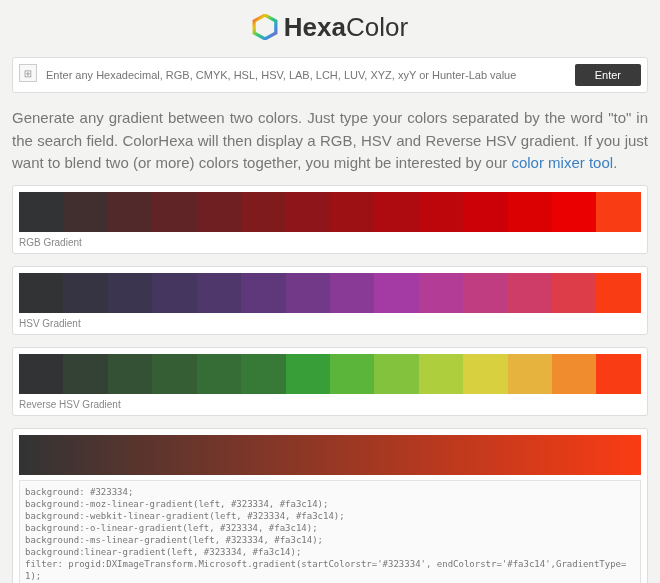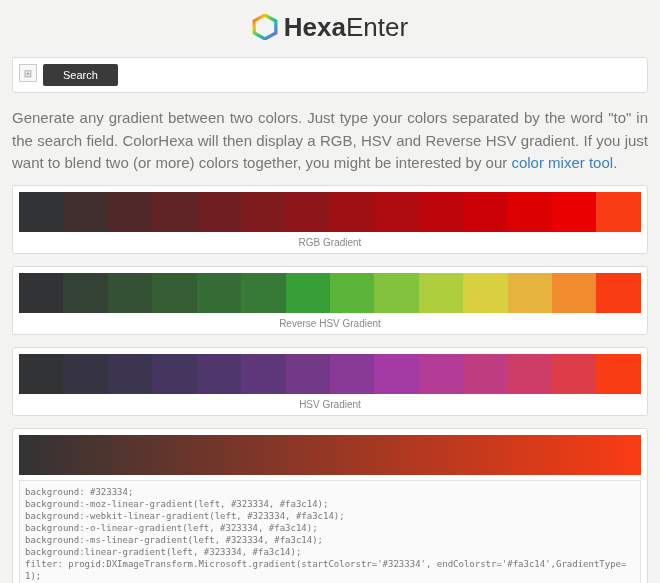--- a/index.html
+++ b/index.html
@@ -12,21 +12,21 @@
 .subtitle{font-size:11px;color:#777}
 .search-wrap{background:#fff;border:1px solid #ddd;border-radius:3px;padding:6px;display:flex;gap:6px;margin:0 12px 14px}
 .search-icon{width:18px;height:18px;border:1px solid #ccc;background:#f8f8f8;display:flex;align-items:center;justify-content:center;font-size:10px;color:#999}
 .search-input{flex:1;border:none;outline:none;font-size:11px;color:#666;padding:3px}
 .search-btn{background:#3a3a3a;color:#fff;border:none;padding:5px 20px;font-size:11px;border-radius:2px;cursor:pointer}
 .intro{margin:0 12px 10px;font-size:15px;color:#777;line-height:1.5;text-align:justify}
 .intro a{color:#3b7fc4;text-decoration:none}
 .panel{background:#fff;border:1px solid #ddd;border-radius:3px;margin:0 12px 12px;padding:6px 6px 4px}
 .swatches{display:flex;height:40px}
 .swatches div{flex:1}
-.panel-label{text-align:center;font-size:10px;color:#888;padding:5px 0 1px}
+.panel-label{text-align:left;font-size:10px;color:#888;padding:5px 0 1px}
 .linear-grad{height:40px}
 .code-box{background:#fafafa;border:1px solid #e3e3e3;padding:5px;font-family:monospace;font-size:9px;color:#777;line-height:1.35;margin-top:5px;white-space:pre-wrap;word-break:break-all}
 </style>
 </head>
 <body>
 
 <div class="container">
   <div class="header">
     <div class="logo-row">
       <span>
@@ -36,27 +36,28 @@
               <linearGradient id="g" x1="0" y1="0" x2="1" y2="1">
                 <stop offset="0" stop-color="#e74c3c"></stop>
                 <stop offset=".25" stop-color="#f1c40f"></stop>
                 <stop offset=".5" stop-color="#2ecc71"></stop>
                 <stop offset=".75" stop-color="#3498db"></stop>
                 <stop offset="1" stop-color="#9b59b6"></stop>
               </linearGradient>
             </defs>
           </svg>
       </span>
-      <span class="logo-text"><b>Hexa</b><span>Enter</span></span>
+      <span class="logo-text"><b>Hexa</b><span>Color</span></span>
     </div>
   </div>
 
   <div class="search-wrap">
     <div class="search-icon">⊞</div>
-    <button class="search-btn">Search</button>
+    <input class="search-input" placeholder="Enter any Hexadecimal, RGB, CMYK, HSL, HSV, LAB, LCH, LUV, XYZ, xyY or Hunter-Lab value" style="">
+    <button class="search-btn">Enter</button>
   </div>
 
   <div class="intro">
     <span>Generate any gradient between two colors. Just type your colors separated by the word "to" in the search field. ColorHexa will then display a RGB, HSV and Reverse HSV gradient. If you just want to blend two (or more) colors together, you might be interested by our </span><a href="#">color mixer tool</a><span>.</span>
   </div>
 
   <div class="panel">
     <div class="swatches">
         <div style="background: rgb(50, 51, 52);"></div>
         <div style="background: rgb(65, 46, 47);"></div>
@@ -72,58 +73,58 @@
         <div style="background: rgb(219, 0, 2);"></div>
         <div style="background: rgb(234, 0, 0);"></div>
         <div style="background: rgb(250, 60, 20);"></div>
       </div>
     <div class="panel-label">RGB Gradient</div>
   </div>
 
   <div class="panel">
     <div class="swatches">
         <div style="background: rgb(50, 51, 52);"></div>
+        <div style="background: rgb(54, 52, 66);"></div>
+        <div style="background: rgb(60, 53, 80);"></div>
+        <div style="background: rgb(68, 54, 94);"></div>
+        <div style="background: rgb(79, 55, 108);"></div>
+        <div style="background: rgb(94, 56, 122);"></div>
+        <div style="background: rgb(113, 57, 136);"></div>
+        <div style="background: rgb(137, 58, 150);"></div>
+        <div style="background: rgb(164, 59, 164);"></div>
+        <div style="background: rgb(178, 60, 150);"></div>
+        <div style="background: rgb(192, 61, 130);"></div>
+        <div style="background: rgb(206, 61, 104);"></div>
+        <div style="background: rgb(220, 61, 73);"></div>
+        <div style="background: rgb(250, 60, 20);"></div>
+      </div>
+    <div class="panel-label">HSV Gradient</div>
+  </div>
+
+  <div class="panel">
+    <div class="swatches">
+        <div style="background: rgb(50, 51, 52);"></div>
         <div style="background: rgb(51, 66, 52);"></div>
         <div style="background: rgb(52, 80, 53);"></div>
         <div style="background: rgb(53, 94, 53);"></div>
         <div style="background: rgb(54, 108, 54);"></div>
         <div style="background: rgb(55, 122, 55);"></div>
         <div style="background: rgb(56, 158, 56);"></div>
         <div style="background: rgb(91, 181, 59);"></div>
         <div style="background: rgb(130, 194, 60);"></div>
         <div style="background: rgb(174, 206, 61);"></div>
         <div style="background: rgb(216, 208, 62);"></div>
         <div style="background: rgb(230, 179, 63);"></div>
         <div style="background: rgb(240, 140, 46);"></div>
         <div style="background: rgb(250, 60, 20);"></div>
       </div>
     <div class="panel-label">Reverse HSV Gradient</div>
   </div>
 
   <div class="panel">
-    <div class="swatches">
-        <div style="background: rgb(50, 51, 52);"></div>
-        <div style="background: rgb(54, 52, 66);"></div>
-        <div style="background: rgb(60, 53, 80);"></div>
-        <div style="background: rgb(68, 54, 94);"></div>
-        <div style="background: rgb(79, 55, 108);"></div>
-        <div style="background: rgb(94, 56, 122);"></div>
-        <div style="background: rgb(113, 57, 136);"></div>
-        <div style="background: rgb(137, 58, 150);"></div>
-        <div style="background: rgb(164, 59, 164);"></div>
-        <div style="background: rgb(178, 60, 150);"></div>
-        <div style="background: rgb(192, 61, 130);"></div>
-        <div style="background: rgb(206, 61, 104);"></div>
-        <div style="background: rgb(220, 61, 73);"></div>
-        <div style="background: rgb(250, 60, 20);"></div>
-      </div>
-    <div class="panel-label">HSV Gradient</div>
-  </div>
-
-  <div class="panel">
     <div class="linear-grad" id="lineargrad" style="background: linear-gradient(to right, rgb(50, 51, 52), rgb(250, 60, 20));"></div>
     <div class="code-box">background: #323334;
 background:-moz-linear-gradient(left, #323334, #fa3c14);
 background:-webkit-linear-gradient(left, #323334, #fa3c14);
 background:-o-linear-gradient(left, #323334, #fa3c14);
 background:-ms-linear-gradient(left, #323334, #fa3c14);
 background:linear-gradient(left, #323334, #fa3c14);
 filter: progid:DXImageTransform.Microsoft.gradient(startColorstr='#323334', endColorstr='#fa3c14',GradientType=1);</div>
 
   </div>

